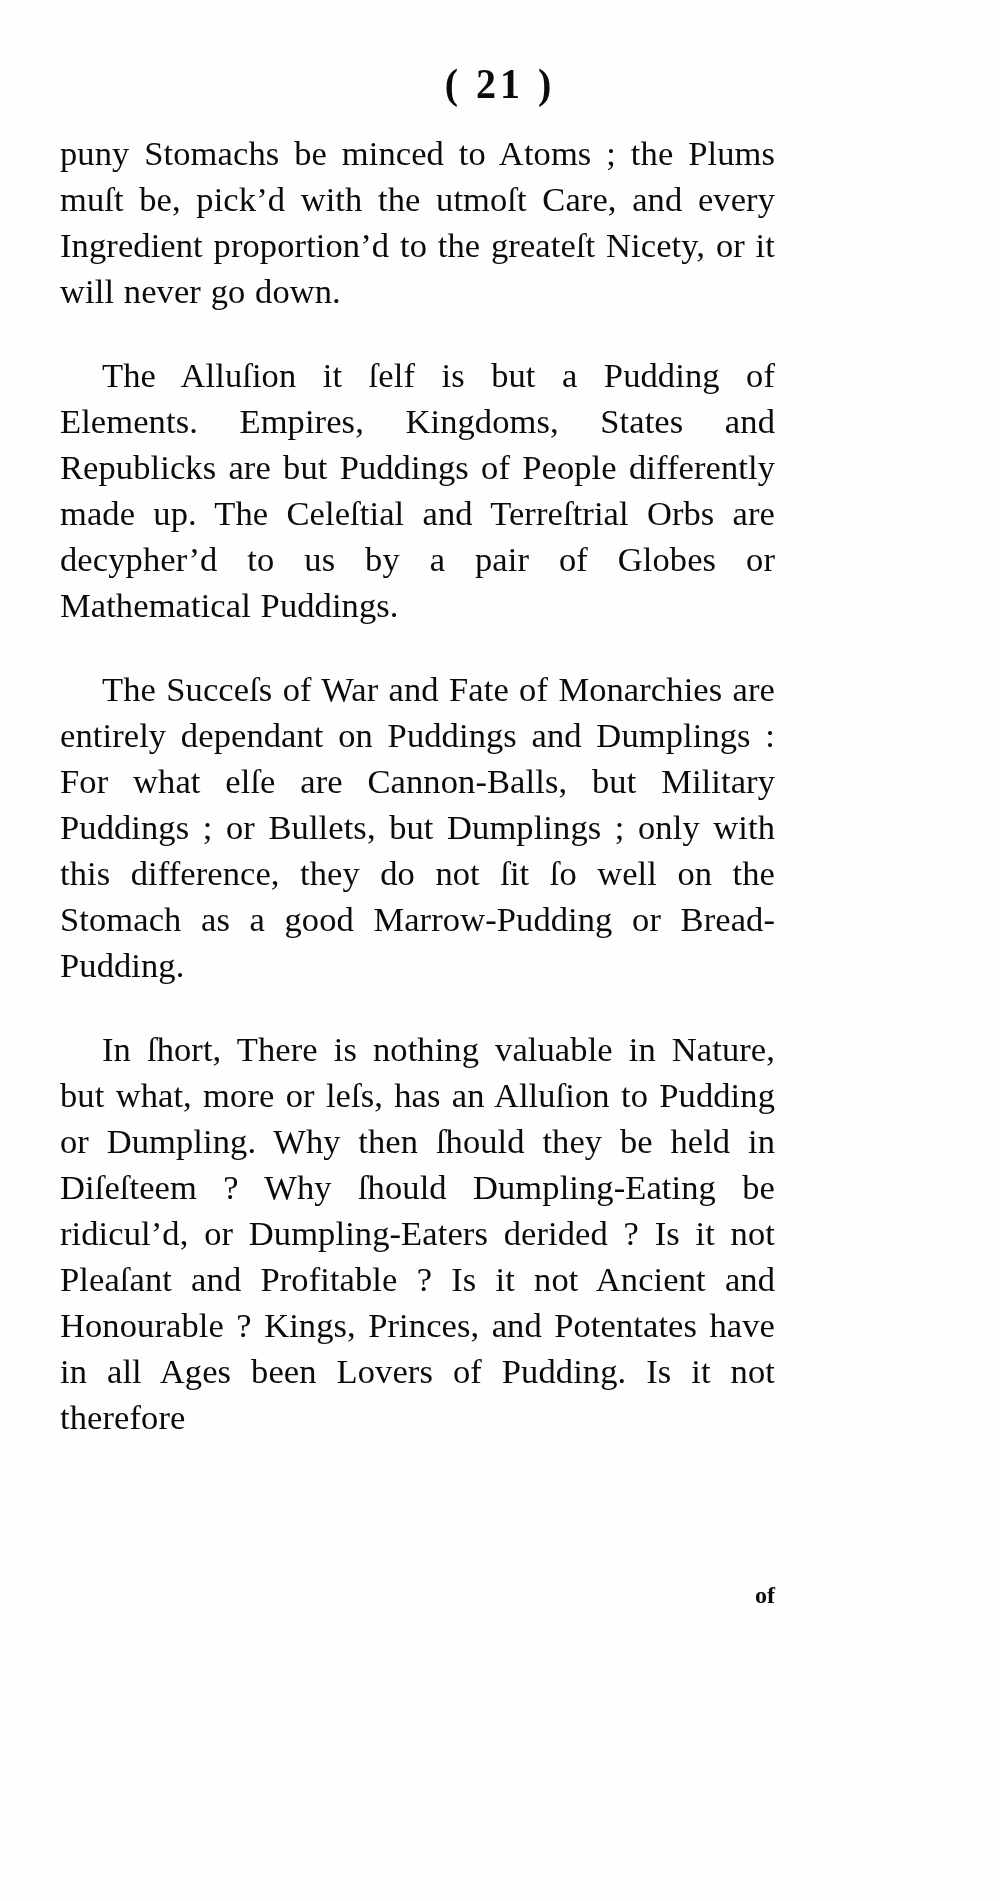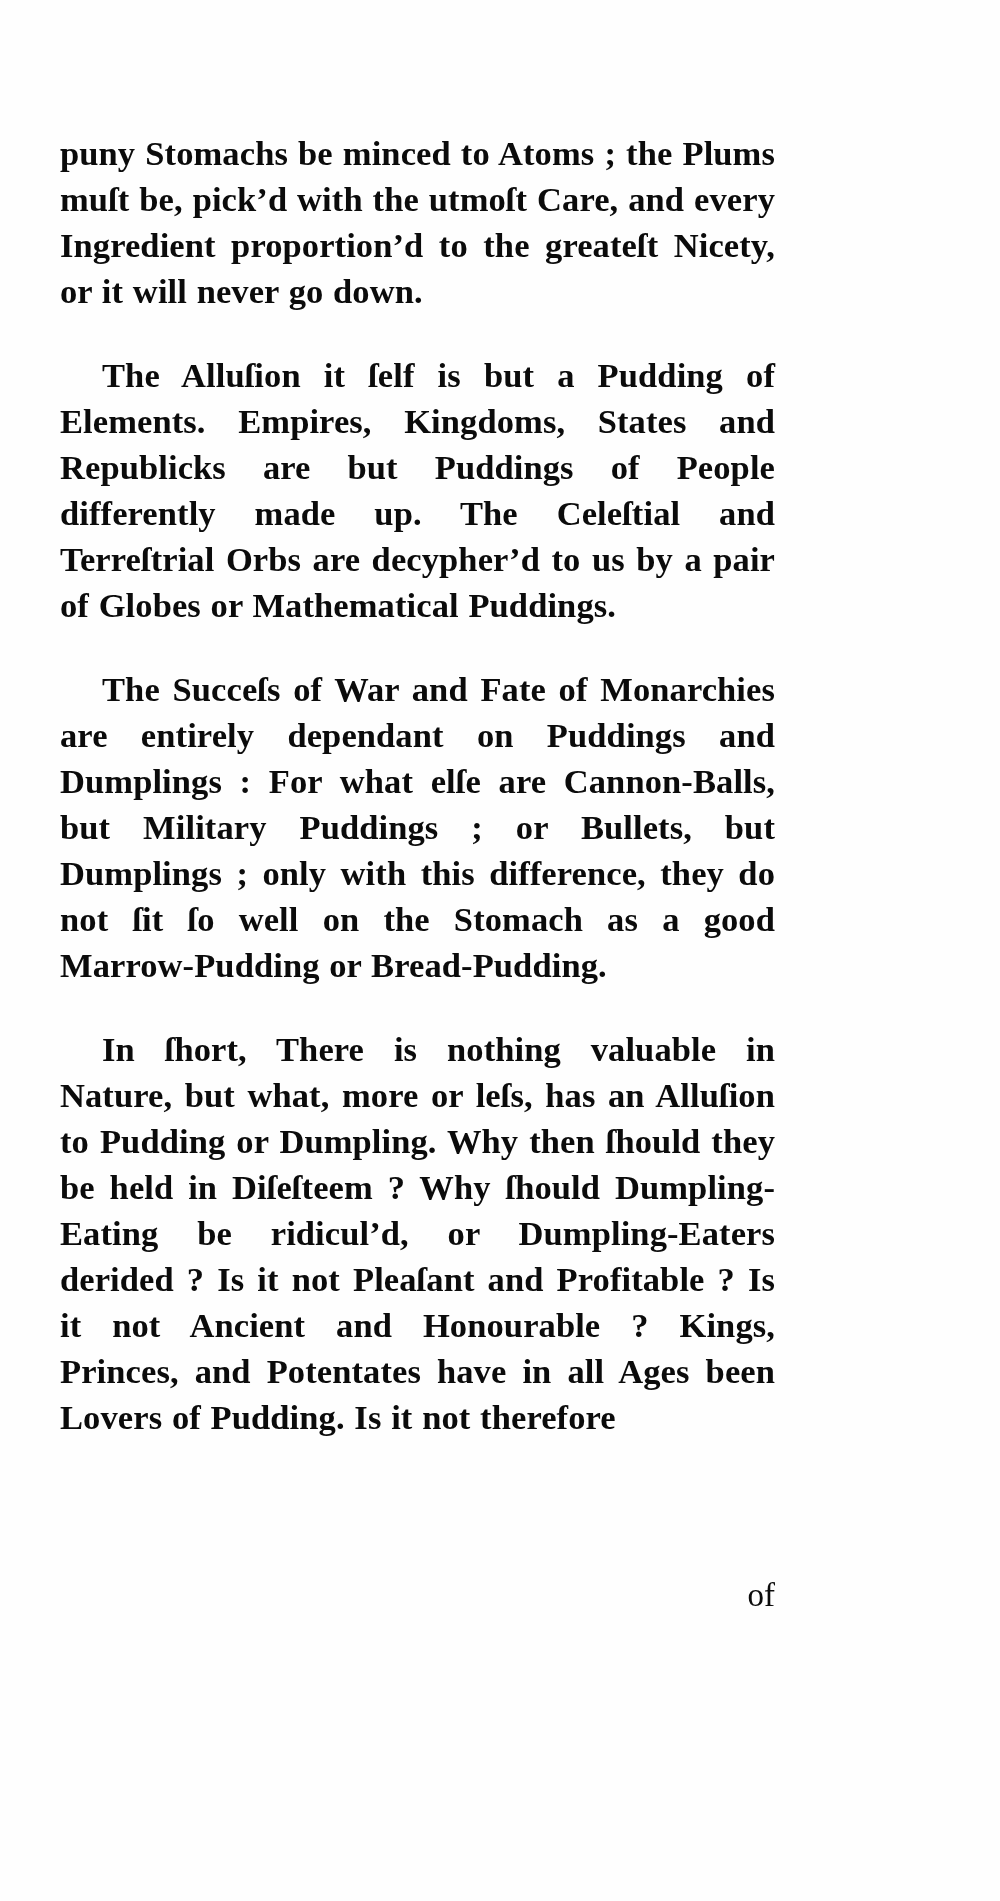--- a/index.html
+++ b/index.html
@@ -39,61 +39,64 @@
   .body-text {
     position: absolute;
     left: 60px;
     top: 130px;
     width: 715px;
   }
   .para {
     margin: 0 0 38px 0;
     font-size: 34.5px;
     line-height: 46px;
-    font-weight: bold;
+    font-weight: normal;
     text-align: justify;
     text-justify: inter-word;
     letter-spacing: 0.1px;
     word-spacing: 1px;
   }
   .para .indent-space {
     display: inline-block;
     width: 42px;
   }
   .para:last-of-type {
     margin-bottom: 12px;
   }
   
   .catchword {
     position: absolute;
     left: 60px;
     width: 715px;
     text-align: right;
-    font-size: 33px;
+    font-size: 24px;
     line-height: 46px;
-    font-weight: normal;
+    font-weight: bold;
     top: 1572px;
   }
   .para-last {
     margin-bottom: 0;
   }
   
   .page::after {
     content: "";
     position: absolute;
     left: 0; top: 0; right: 0; bottom: 0;
     pointer-events: none;
     background: transparent;
   }
 </style>
 </head>
 <body>
 
 <div class="page">
 
+  <div class="page-number">
+    <span class="pn-inner">( 21 )</span>
+  </div>
 
   <div class="body-text">
 
     <p class="para"><span>puny Stomachs be minced to Atoms ; the Plums muſt be, pick’d with the utmoſt Care, and every Ingredient proportion’d to the greateſt Nicety, or it will never go down.</span></p>
 
     <p class="para"><span class="indent-space"></span><span>The Alluſion it ſelf is but a Pudding of Elements.  Empires, Kingdoms, States and Republicks are but Puddings of People differently made up.  The Celeſtial and Terreſtrial Orbs are decypher’d to us by a pair of Globes or Mathematical Puddings.</span></p>
 
     <p class="para"><span class="indent-space"></span><span>The Succeſs of War and Fate of Monarchies are entirely dependant on Puddings and Dumplings : For what elſe are Cannon-Balls, but Military Puddings ; or Bullets, but Dumplings ; only with this difference, they do not ſit ſo well on the Stomach as a good Marrow-Pudding or Bread-Pudding.</span></p>
 
     <p class="para para-last"><span class="indent-space"></span><span>In ſhort, There is nothing valuable in Nature, but what, more or leſs, has an Alluſion to Pudding or Dumpling.  Why then ſhould they be held in Diſeſteem ? Why ſhould Dumpling-Eating be ridicul’d, or Dumpling-Eaters derided ?  Is it not Pleaſant and Profitable ?  Is it not Ancient and Honourable ?  Kings, Princes, and Potentates have in all Ages been Lovers of Pudding.  Is it not therefore</span></p>

